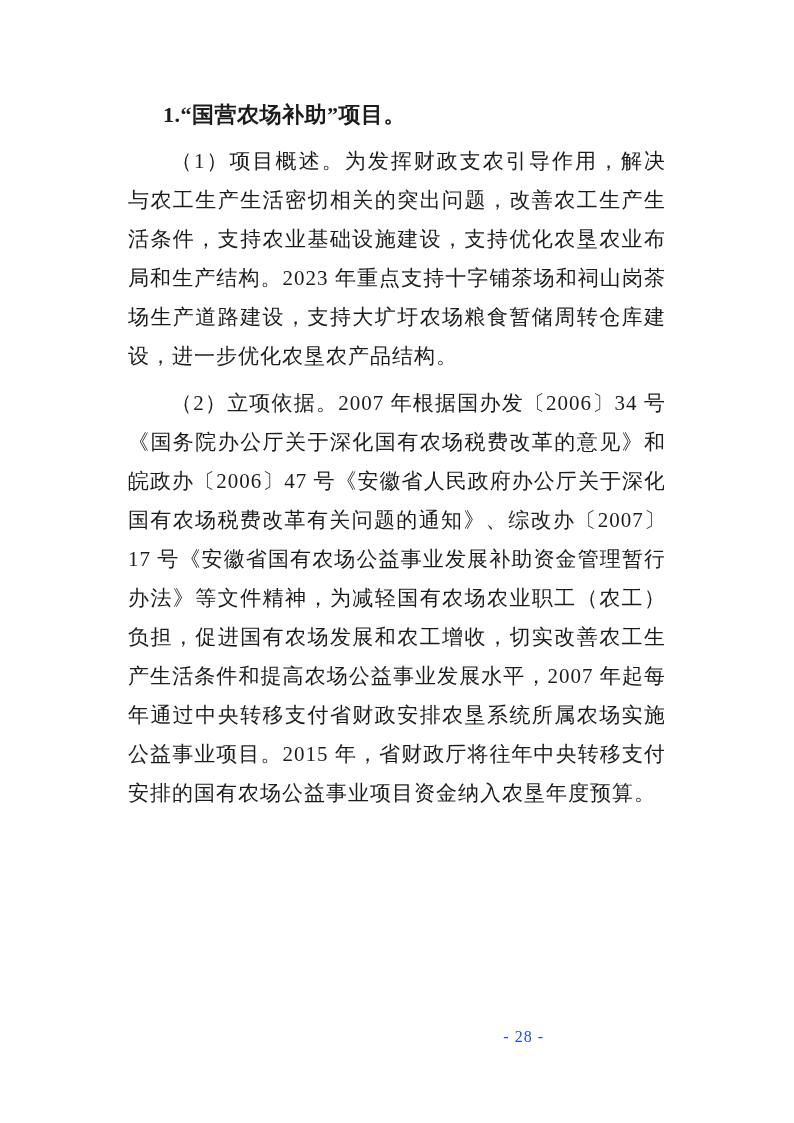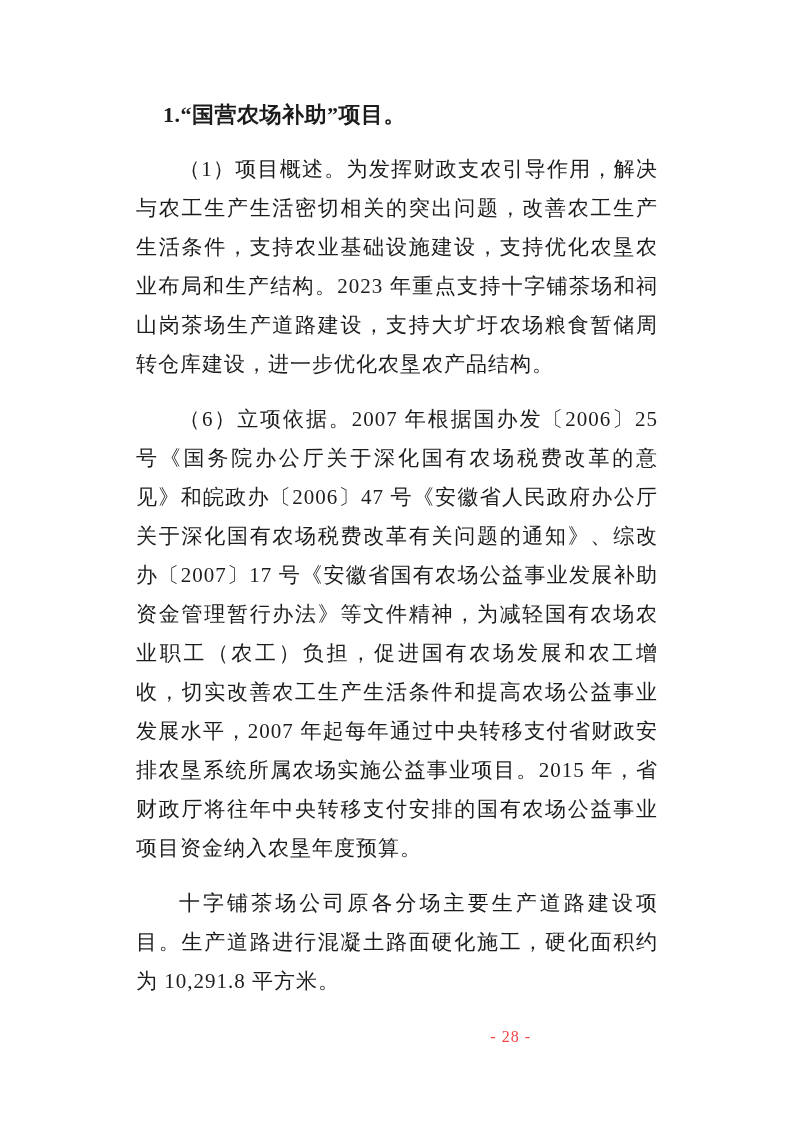--- a/index.html
+++ b/index.html
@@ -31,38 +31,37 @@
   .heading {
     margin: 0;
     font-size: 22px;
     font-weight: bold;
     text-indent: 43px;
     line-height: 39px;
     letter-spacing: 0.5px;
     text-align: left;
   }
   .para {
-    margin: 16px;
+    margin: 8px;
     text-indent: 43px;
   }
   .page-number {
     position: absolute;
     top: 1026px;
-    right: 133px;
+    right: 120px;
     font-size: 16px;
     line-height: 22px;
     letter-spacing: 1px;
-    color: #ef4444;
+    color: #1d4ed8;
     text-align: left;
   }
 </style>
 </head>
 <body>
 
 <div class="page">
   <div class="content">
     <h1 class="heading">1.“国营农场补助”项目。</h1>
     <p class="para">（1）项目概述。为发挥财政支农引导作用，解决与农工生产生活密切相关的突出问题，改善农工生产生活条件，支持农业基础设施建设，支持优化农垦农业布局和生产结构。2023 年重点支持十字铺茶场和祠山岗茶场生产道路建设，支持大圹圩农场粮食暂储周转仓库建设，进一步优化农垦农产品结构。</p>
-    <p class="para">（6）立项依据。2007 年根据国办发〔2006〕25 号《国务院办公厅关于深化国有农场税费改革的意见》和皖政办〔2006〕47 号《安徽省人民政府办公厅关于深化国有农场税费改革有关问题的通知》、综改办〔2007〕17 号《安徽省国有农场公益事业发展补助资金管理暂行办法》等文件精神，为减轻国有农场农业职工（农工）负担，促进国有农场发展和农工增收，切实改善农工生产生活条件和提高农场公益事业发展水平，2007 年起每年通过中央转移支付省财政安排农垦系统所属农场实施公益事业项目。2015 年，省财政厅将往年中央转移支付安排的国有农场公益事业项目资金纳入农垦年度预算。</p>
-    <p class="para">十字铺茶场公司原各分场主要生产道路建设项目。生产道路进行混凝土路面硬化施工，硬化面积约为 10,291.8 平方米。</p>
+    <p class="para">（2）立项依据。2007 年根据国办发〔2006〕34 号《国务院办公厅关于深化国有农场税费改革的意见》和皖政办〔2006〕47 号《安徽省人民政府办公厅关于深化国有农场税费改革有关问题的通知》、综改办〔2007〕17 号《安徽省国有农场公益事业发展补助资金管理暂行办法》等文件精神，为减轻国有农场农业职工（农工）负担，促进国有农场发展和农工增收，切实改善农工生产生活条件和提高农场公益事业发展水平，2007 年起每年通过中央转移支付省财政安排农垦系统所属农场实施公益事业项目。2015 年，省财政厅将往年中央转移支付安排的国有农场公益事业项目资金纳入农垦年度预算。</p>
   </div>
   <div class="page-number">- 28 -</div>
 </div>
 
 </body></html>

